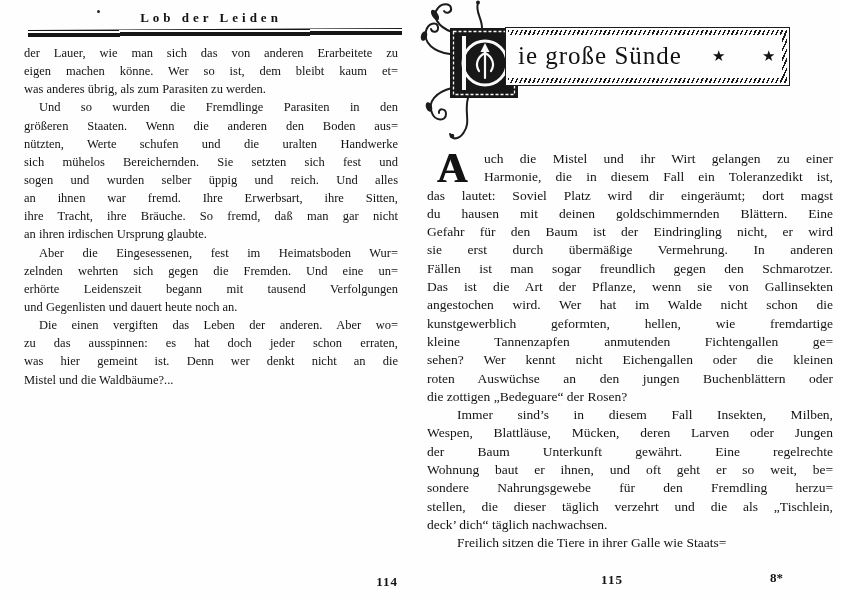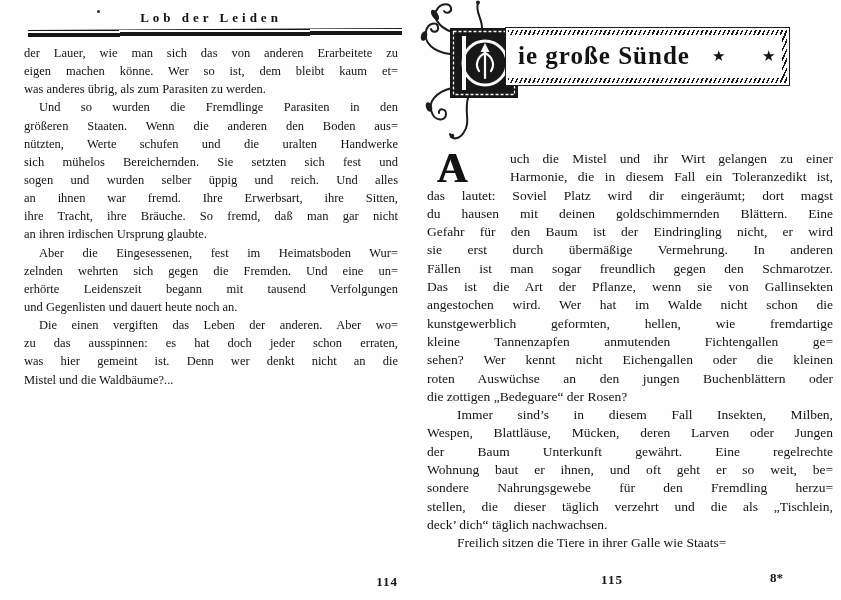--- a/index.html
+++ b/index.html
@@ -27,21 +27,21 @@
   .rp-text{left:427px;top:150px;width:406px;font-size:13.5px}
 
   .line{
     height:18.15px;line-height:18.15px;overflow:hidden;
     text-align:justify;text-align-last:justify;
   }
   .rp-text .line{height:18.3px;line-height:18.3px}
   .para .line:last-of-type{text-align-last:left}
   .lp-text .para.indent .line:first-of-type{text-indent:15px}
   .rp-text .para.indent .line:first-of-type{text-indent:30px}
-  .dropcap-para .line:nth-of-type(-n+2){margin-left:83px}
+  .dropcap-para .line:nth-of-type(-n+2){margin-left:57px}
 
   .drop-cap{
     left:424px;top:149px;width:56px;height:40px;
     font-size:42px;line-height:38px;font-weight:bold;text-align:center;
     text-shadow:1px 0 0 #131313;
   }
 
   .page-number{font-size:13px;font-weight:bold;letter-spacing:1px}
   .lp-number{left:24px;top:574px;width:374px;text-align:right}
   .rp-number{left:427px;top:572px;width:370px;text-align:center}
@@ -51,21 +51,21 @@
   .heading-box{
     left:505px;top:27px;width:285px;height:59px;
     border:1.5px solid #1c1c1c;box-sizing:border-box;background:#fefefe;
   }
   .hatch{position:absolute;background:repeating-linear-gradient(115deg,#1c1c1c 0 1.5px,transparent 1.5px 4px)}
   .hatch-top{left:2px;right:2px;top:2px;height:5px}
   .hatch-bottom{left:2px;right:2px;bottom:2px;height:5px}
   .hatch-right{top:2px;bottom:2px;right:2px;width:5px}
   .heading-text{
     left:518px;top:27px;height:59px;line-height:57px;
-    font-size:25px;font-weight:bold;letter-spacing:1px;
+    font-size:25px;font-weight:normal;letter-spacing:1px;
   }
   .heading-star{top:27px;height:59px;line-height:59px;font-size:15px}
   .star-1{left:712px}.star-2{left:762px}
   .initial-ornament{left:412px;top:0}
 </style>
 </head>
 <body>
 
 <div class="abs running-header">Lob der Leiden</div>
 <div class="abs header-rule"></div>

